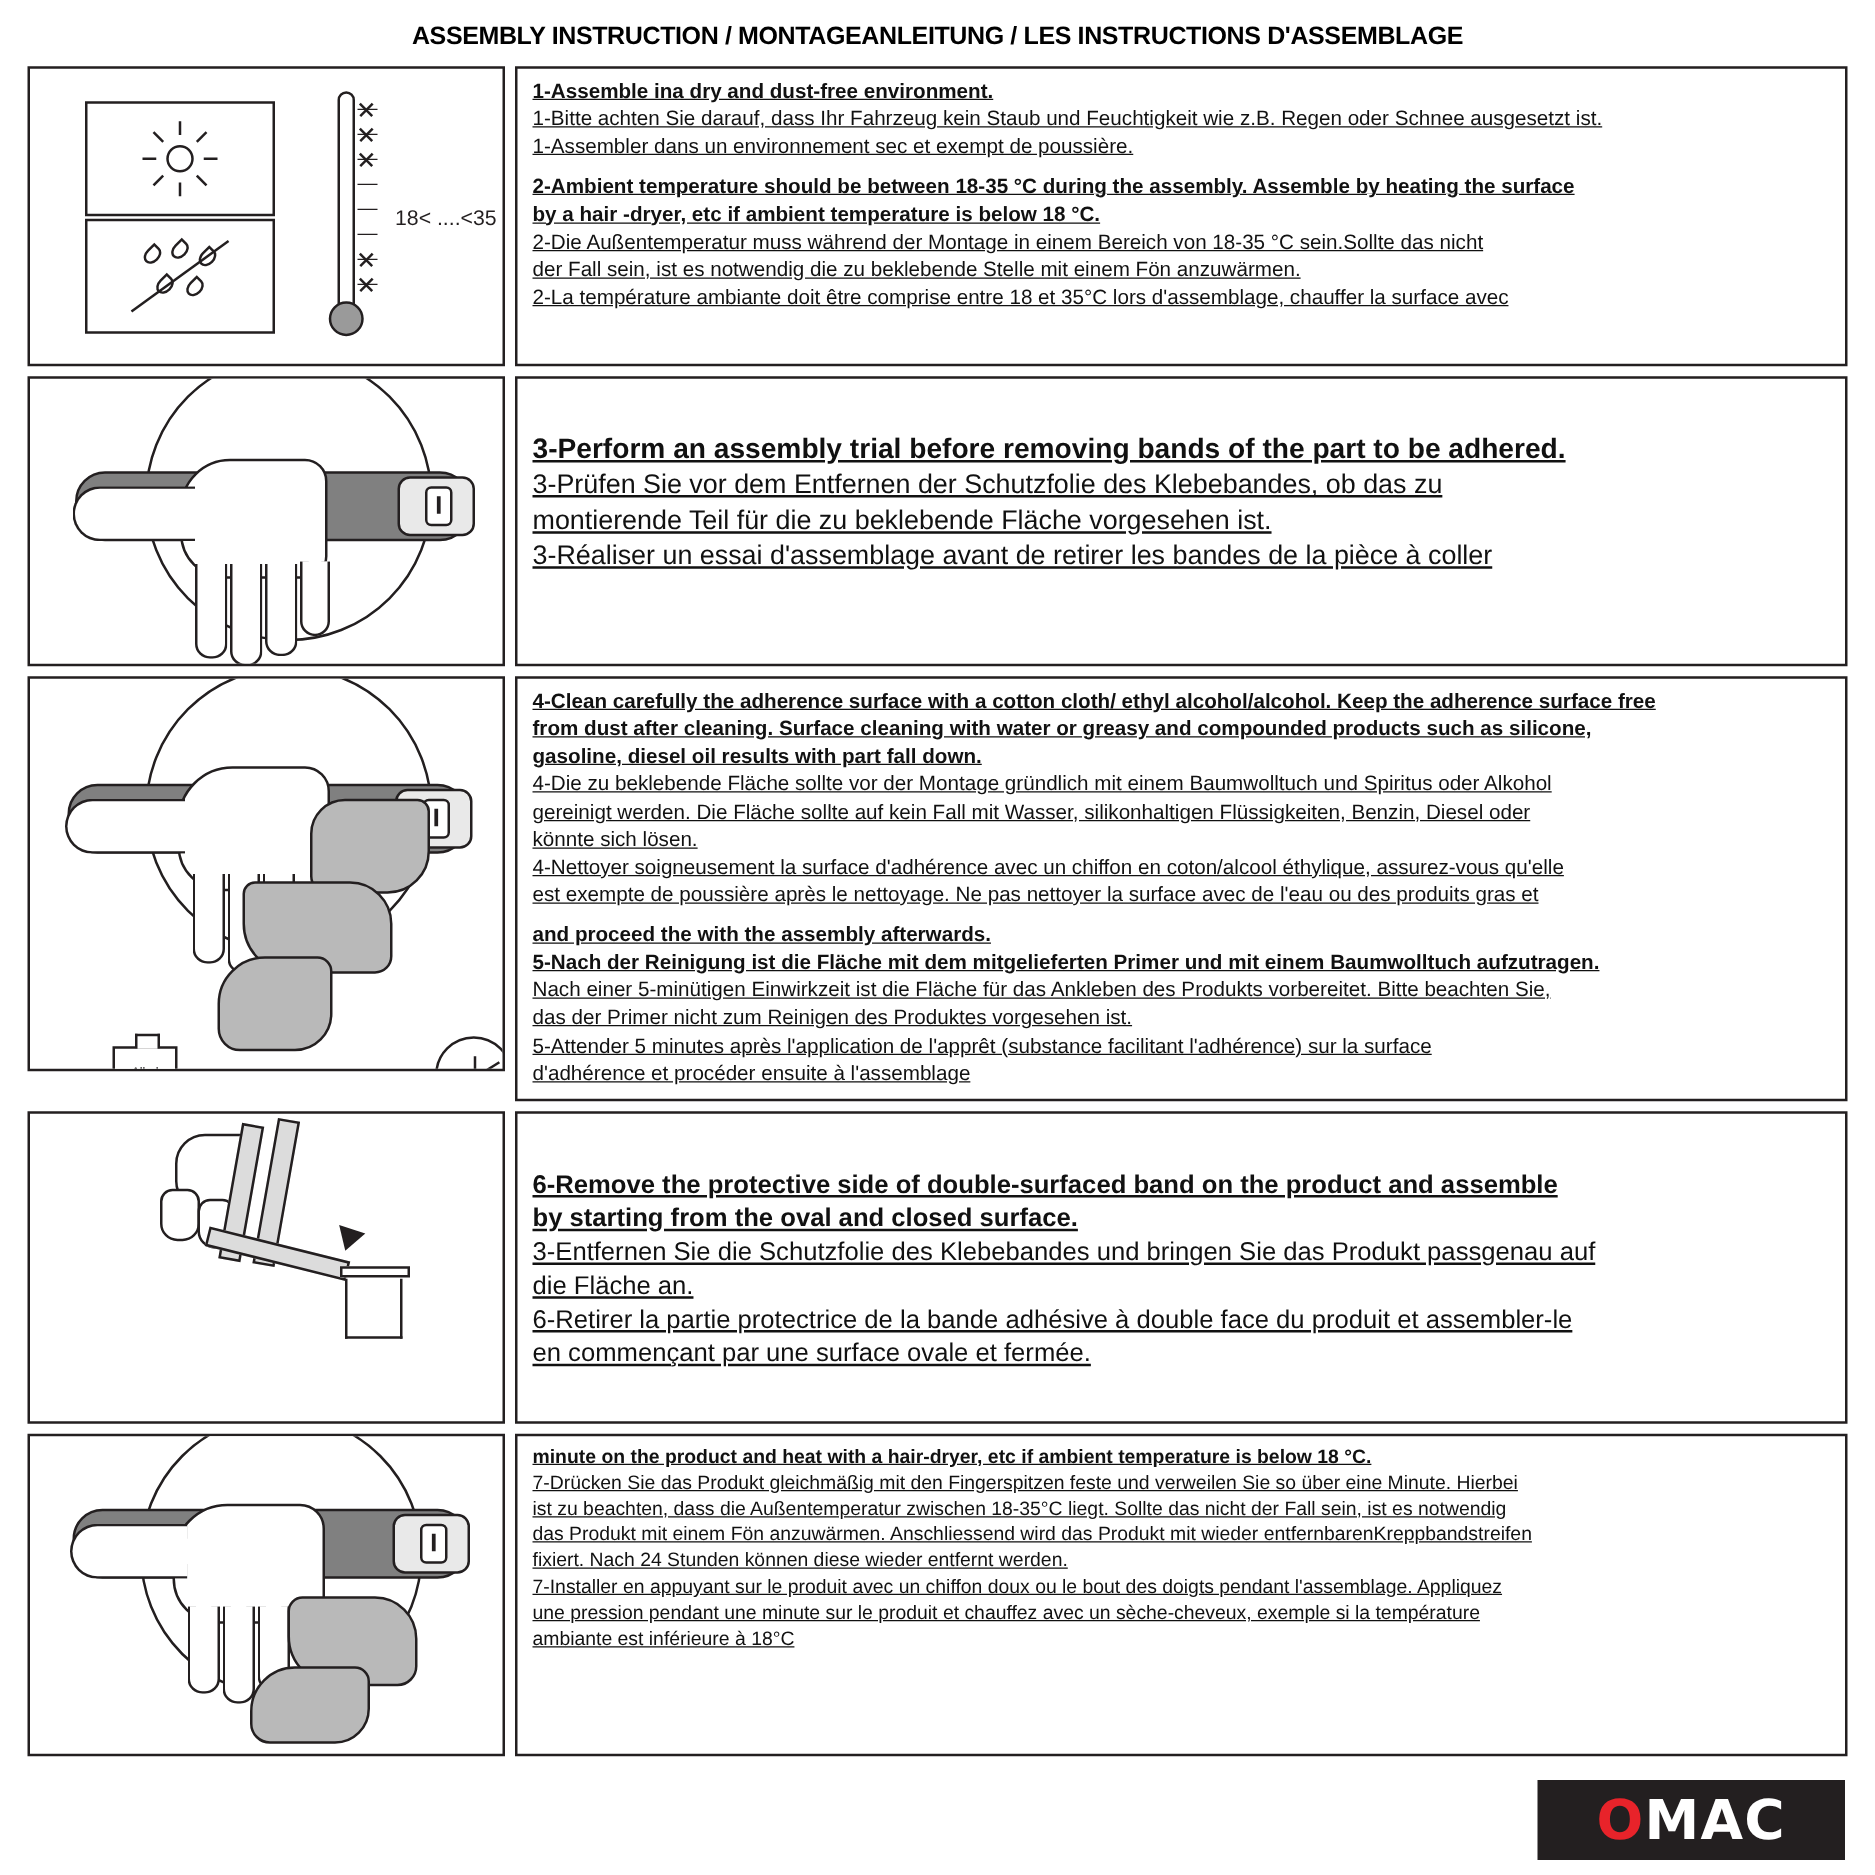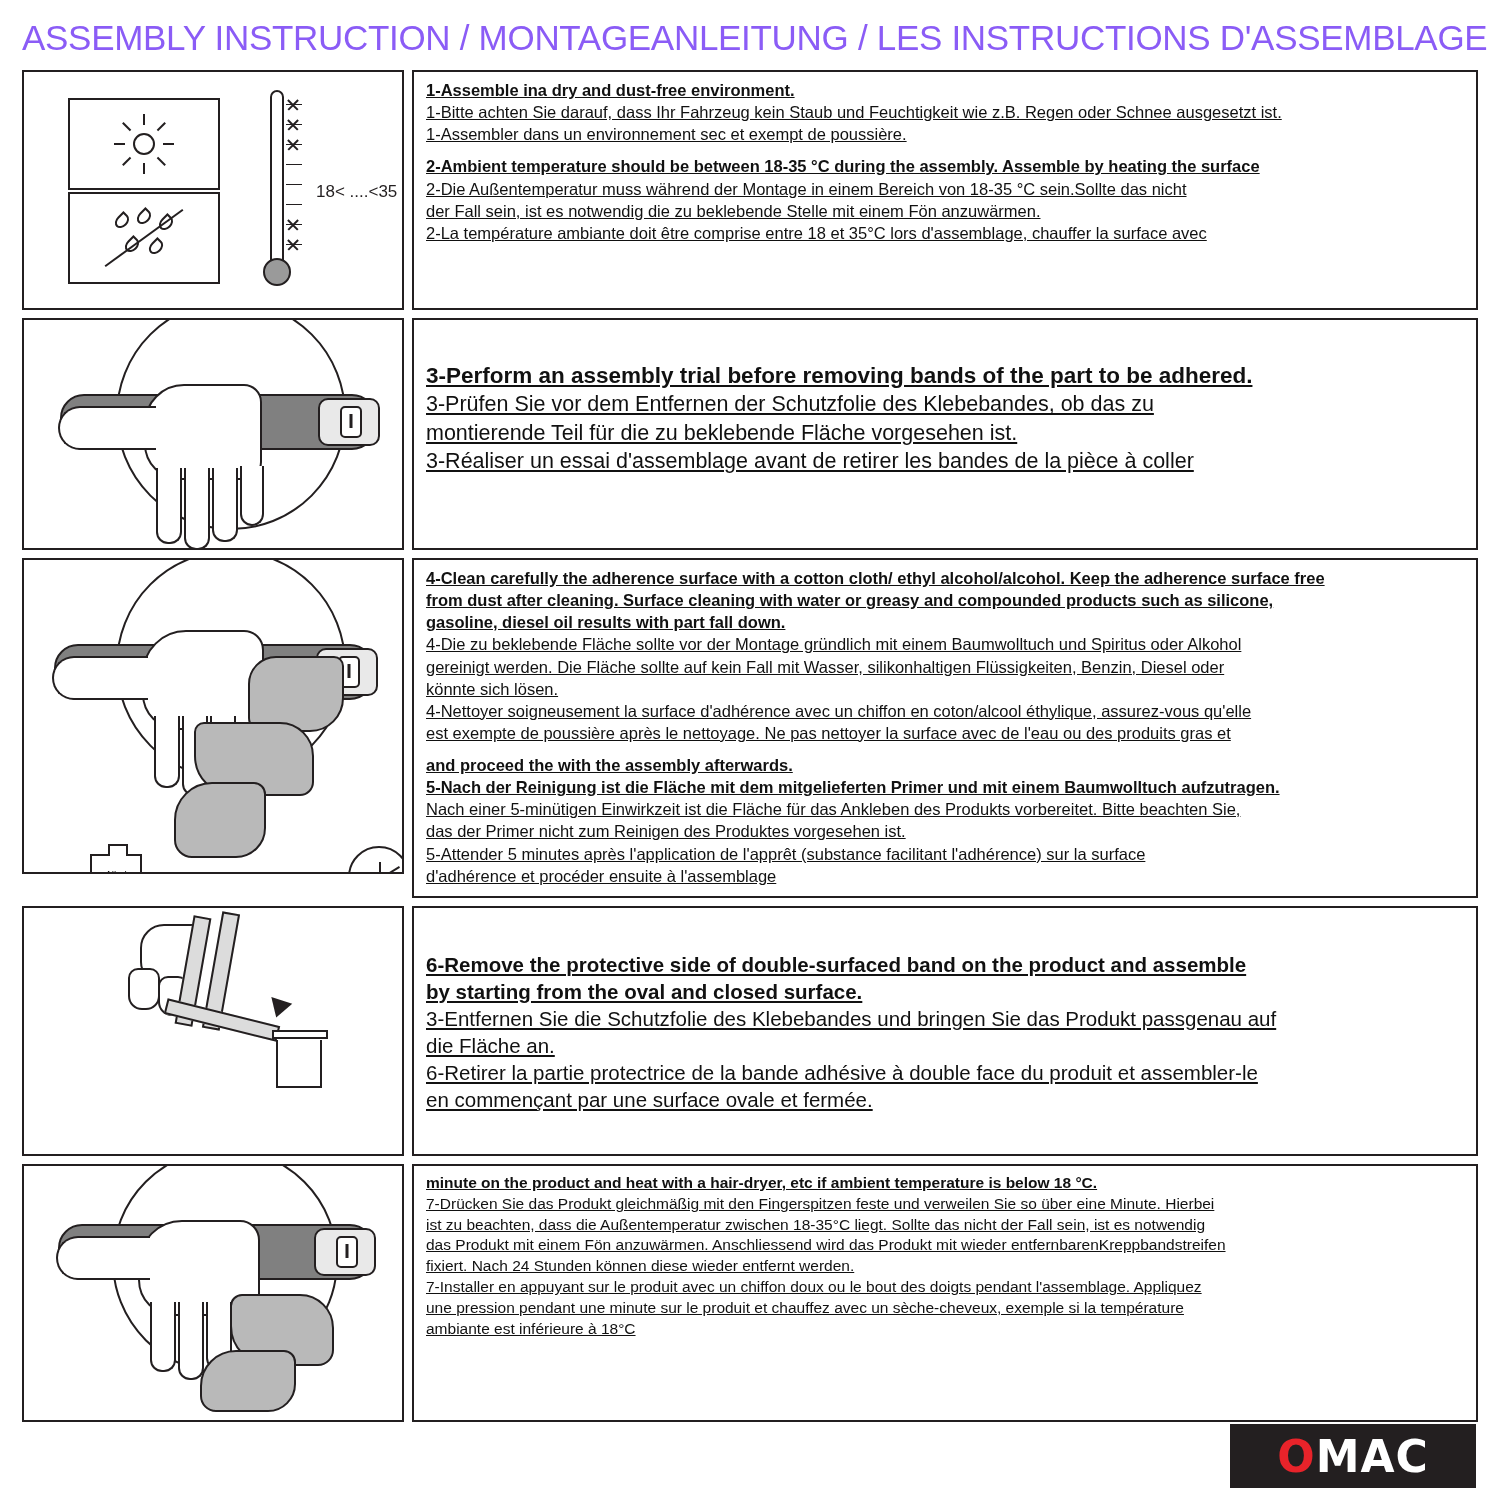--- a/index.html
+++ b/index.html
@@ -7,23 +7,23 @@
   body {
     width: 1500px; height: 1500px;
     background: #ffffff;
     font-family: "Liberation Sans", sans-serif;
     color: #111;
     overflow: hidden;
   }
   .page { width: 1500px; height: 1500px; padding: 14px 22px 10px 22px; position: relative; }
 
   .title {
-    color: #8b5cf6;
-    font-weight: normal;
-    font-size: 35px;
+    color: #000000;
+    font-weight: bold;
+    font-size: 20px;
     letter-spacing: -0.3px;
     text-align: center;
     white-space: nowrap;
     margin: 4px 0 12px 0;
   }
 
   .rows { display: flex; flex-direction: column; }
 
   .row { display: flex; align-items: stretch; margin-bottom: 8px; }
 
@@ -178,20 +178,21 @@
         </div>
         <div class="temprange">18&lt; ....&lt;35 C</div>
       </div>
 
       <div class="txt s1">
         <p class="p b">1-Assemble ina dry and dust-free environment.</p>
         <p class="p">1-Bitte achten Sie darauf, dass Ihr Fahrzeug kein Staub und Feuchtigkeit wie z.B. Regen oder Schnee ausgesetzt ist.</p>
         <p class="p">1-Assembler dans un environnement sec et exempt de poussière.</p>
         <div class="gap"></div>
         <p class="p b">2-Ambient temperature should be between 18-35 °C  during the assembly. Assemble by heating the surface</p>
+        <p class="p b">by a hair -dryer, etc if ambient temperature is below 18 °C.</p>
         <p class="p">2-Die Außentemperatur muss während der Montage in einem Bereich von 18-35 °C  sein.Sollte das nicht</p>
         <p class="p">der Fall sein, ist es notwendig die zu beklebende Stelle mit einem Fön anzuwärmen.</p>
         <p class="p">2-La température ambiante doit être comprise entre 18 et 35°C lors d'assemblage, chauffer la surface avec</p>
       </div>
     </div>
 
     <div class="row">
       <div class="fig f3">
         <div class="ellipse-bg" style="left:92px; top:-20px; width:230px; height:230px;"></div>
         <div class="handle" style="left:36px; top:74px; width:316px; height:56px;"></div>

